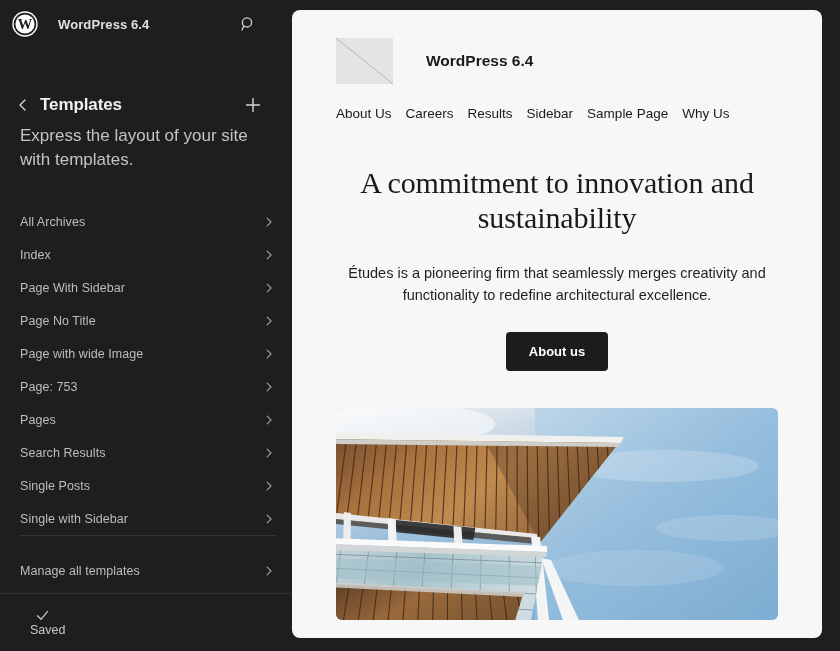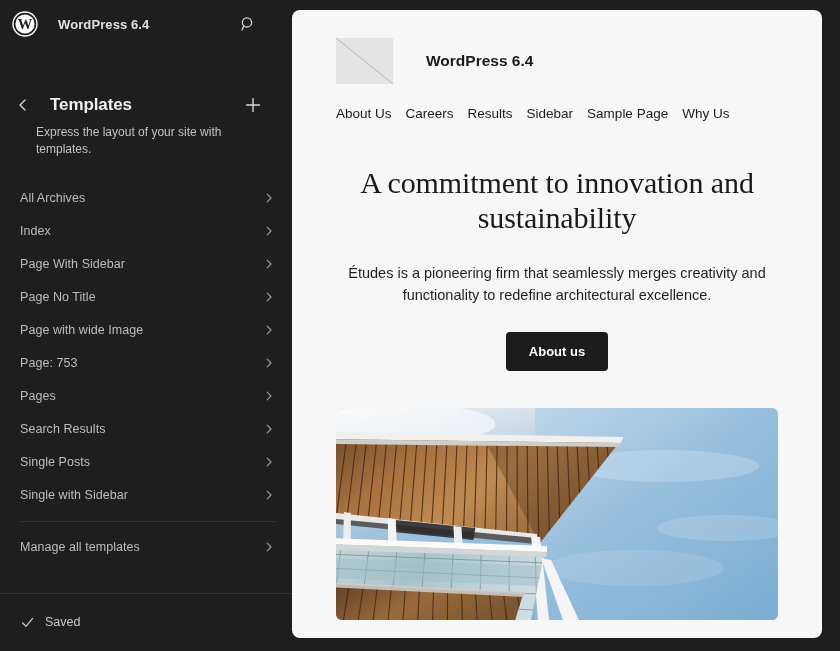--- a/index.html
+++ b/index.html
@@ -71,48 +71,48 @@
   .back-btn {
     width: 26px; height: 26px;
     display: flex; align-items: center; justify-content: center;
     cursor: pointer;
     flex: none;
   }
   .panel-title {
     color: #f0f0f0;
     font-size: 17px;
     font-weight: bold;
-    margin-left: 14px;
+    margin-left: 4px;
     letter-spacing: -0.1px;
   }
   .sb-header-spacer { flex: 1; }
   .add-btn {
     width: 26px; height: 26px;
     display: flex; align-items: center; justify-content: center;
     cursor: pointer;
     flex: none;
     margin-right: 12px;
   }
 
   .sb-desc {
     color: #c3c3c3;
-    font-size: 12px;
-    padding: 0 20px 0 36px;
+    font-size: 17px;
+    padding: 0 20px 0 20px;
     margin-top: -4px;
     line-height: 1.4;
     flex: none;
   }
 
   .sb-list {
     margin-top: 24px;
     flex: none;
   }
   .sb-item {
     display: flex;
-    align-items: center;
+    align-items: flex-end;
     height: 33px;
     padding: 0 16px 0 20px;
     cursor: pointer;
     position: relative;
   }
   .sb-item-label {
     color: #bdbdbd;
     font-size: 12.5px;
     white-space: nowrap;
     letter-spacing: 0.05px;
@@ -135,21 +135,23 @@
   .sb-footer {
     flex: none;
     border-top: 1px solid #303030;
     height: 58px;
     display: flex;
     align-items: center;
     padding: 0 20px;
   }
   .saved-wrap {
     display: flex;
+    align-items: center;
     cursor: pointer;
+    flex-direction: column;
   }
   .check-icon {
     width: 15px; height: 15px;
     display: flex; align-items: center; justify-content: center;
     flex: none;
   }
   .saved-label {
     color: #c8c8c8;
     font-size: 12.5px;
     margin-left: 10px;

